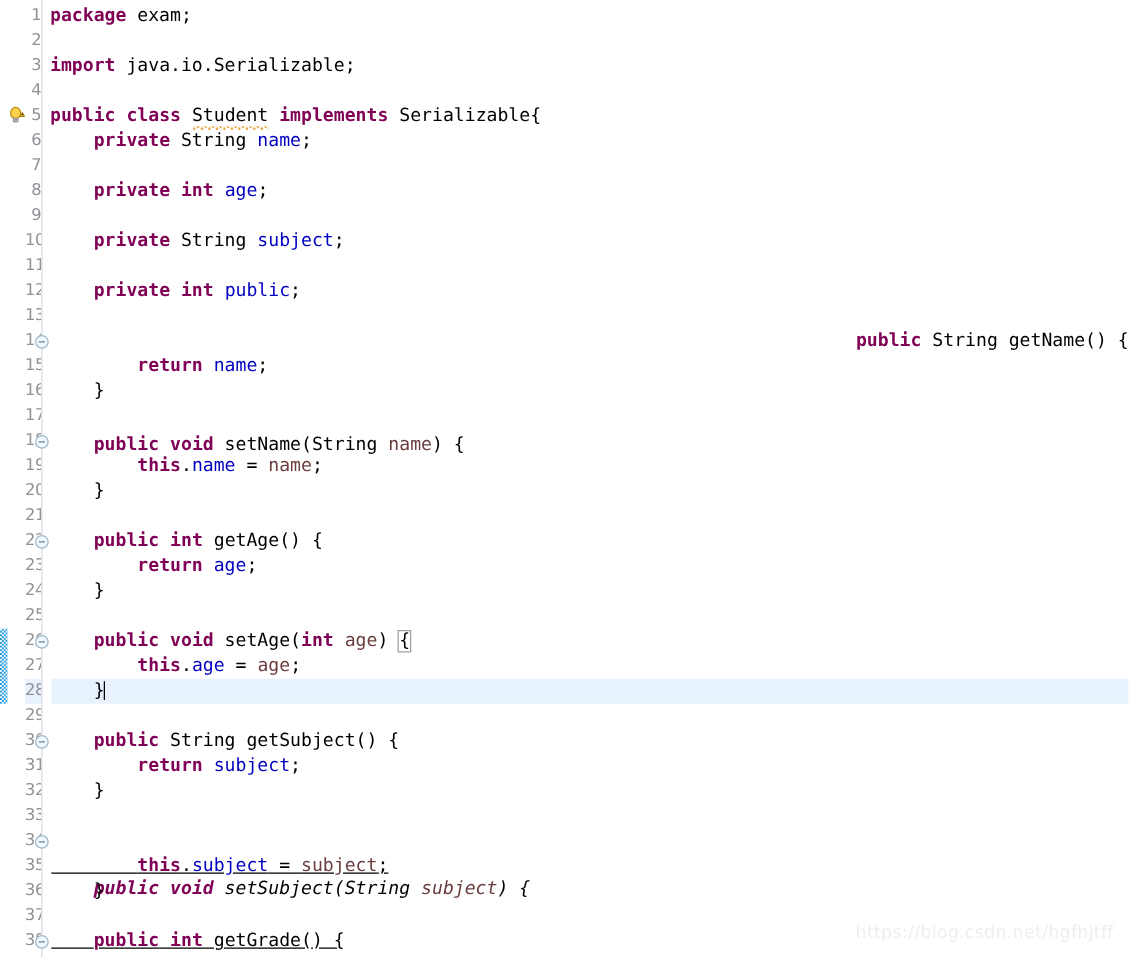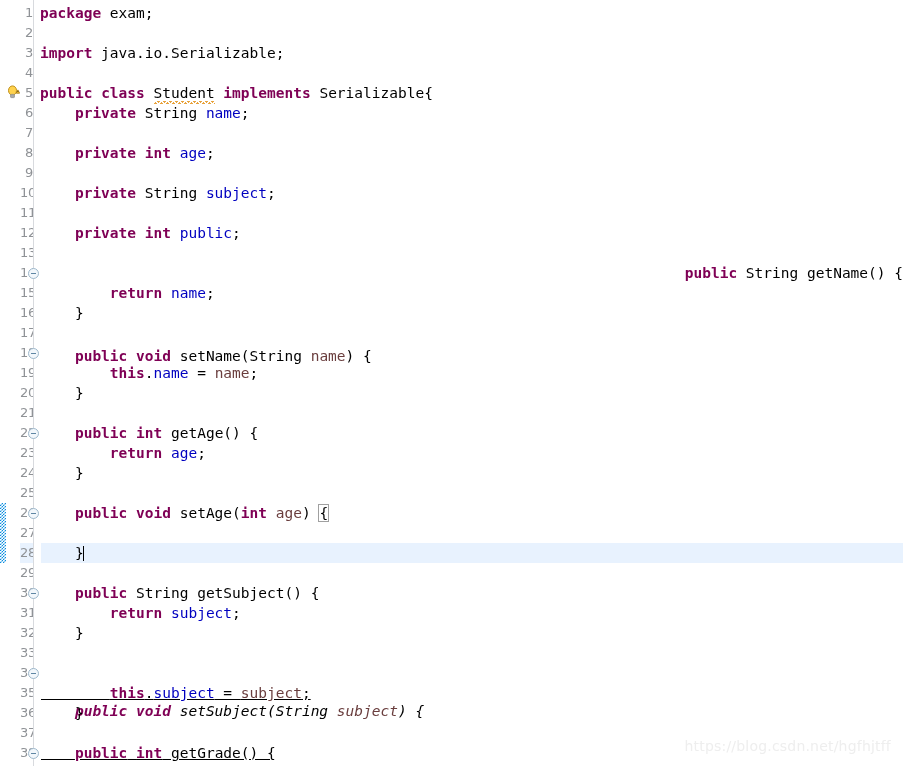--- a/index.html
+++ b/index.html
@@ -294,20 +294,21 @@
       <div class="code-line" style="top: 323px;"></div>
       <div class="code-line" style="top: 336px; margin-top: 10px;"><span class="plain">    </span><span class="kw">public</span><span class="plain"> </span><span class="kw">void</span><span class="plain"> setName(String </span><span class="param">name</span><span class="plain">) {</span></div>
       <div class="code-line" style="top: 363px;"><span class="plain">        </span><span class="kw">this</span><span class="plain">.</span><span class="fld">name</span><span class="plain"> = </span><span class="param">name</span><span class="plain">;</span></div>
       <div class="code-line" style="top: 383px;"><span class="plain">    }</span></div>
       <div class="code-line" style="top: 403px;"></div>
       <div class="code-line" style="top: 423px;"><span class="plain">    </span><span class="kw">public</span><span class="plain"> </span><span class="kw">int</span><span class="plain"> getAge() {</span></div>
       <div class="code-line" style="top: 443px;"><span class="plain">        </span><span class="kw">return</span><span class="plain"> </span><span class="fld">age</span><span class="plain">;</span></div>
       <div class="code-line" style="top: 463px;"><span class="plain">    }</span></div>
       <div class="code-line" style="top: 483px;"></div>
       <div class="code-line" style="top: 503px;"><span class="plain">    </span><span class="kw">public</span><span class="plain"> </span><span class="kw">void</span><span class="plain"> setAge(</span><span class="kw">int</span><span class="plain"> </span><span class="param">age</span><span class="plain">) </span><span class="plain bracket-match">{</span></div>
+      <div class="code-line" style="top: 523px;"><span class="plain">        </span><span class="kw">this</span><span class="plain">.</span><span class="fld">age</span><span class="plain"> = </span><span class="param">age</span><span class="plain">;</span></div>
       <div class="code-line" style="top: 543px;"><span class="plain">    }</span><span class="caret"></span></div>
       <div class="code-line" style="top: 563px;"></div>
       <div class="code-line" style="top: 583px;"><span class="plain">    </span><span class="kw">public</span><span class="plain"> String getSubject() {</span></div>
       <div class="code-line" style="top: 603px;"><span class="plain">        </span><span class="kw">return</span><span class="plain"> </span><span class="fld">subject</span><span class="plain">;</span></div>
       <div class="code-line" style="top: 623px;"><span class="plain">    }</span></div>
       <div class="code-line" style="top: 643px;"></div>
       <div class="code-line" style="top: 701px; font-style: italic;"><span class="plain">    </span><span class="kw">public</span><span class="plain"> </span><span class="kw">void</span><span class="plain"> setSubject(String </span><span class="param">subject</span><span class="plain">) {</span></div>
       <div class="code-line" style="top: 683px; text-decoration: underline;"><span class="plain">        </span><span class="kw">this</span><span class="plain">.</span><span class="fld">subject</span><span class="plain"> = </span><span class="param">subject</span><span class="plain">;</span></div>
       <div class="code-line" style="top: 703px;"><span class="plain">    }</span></div>
       <div class="code-line" style="top: 723px;"></div>

